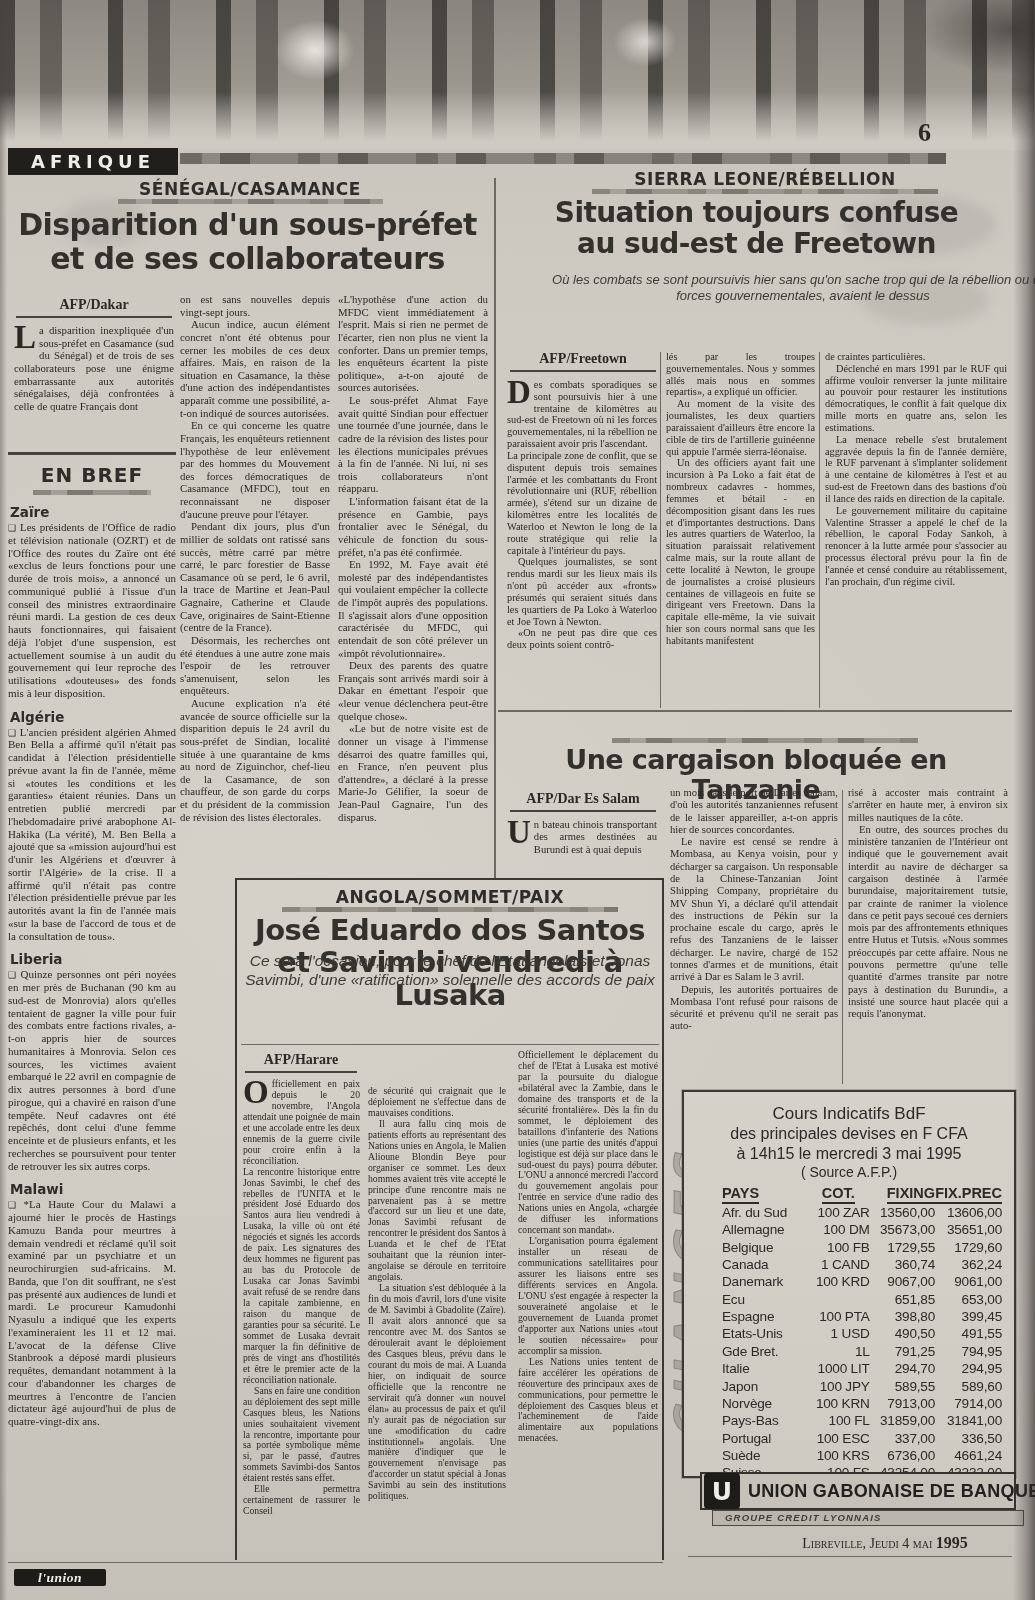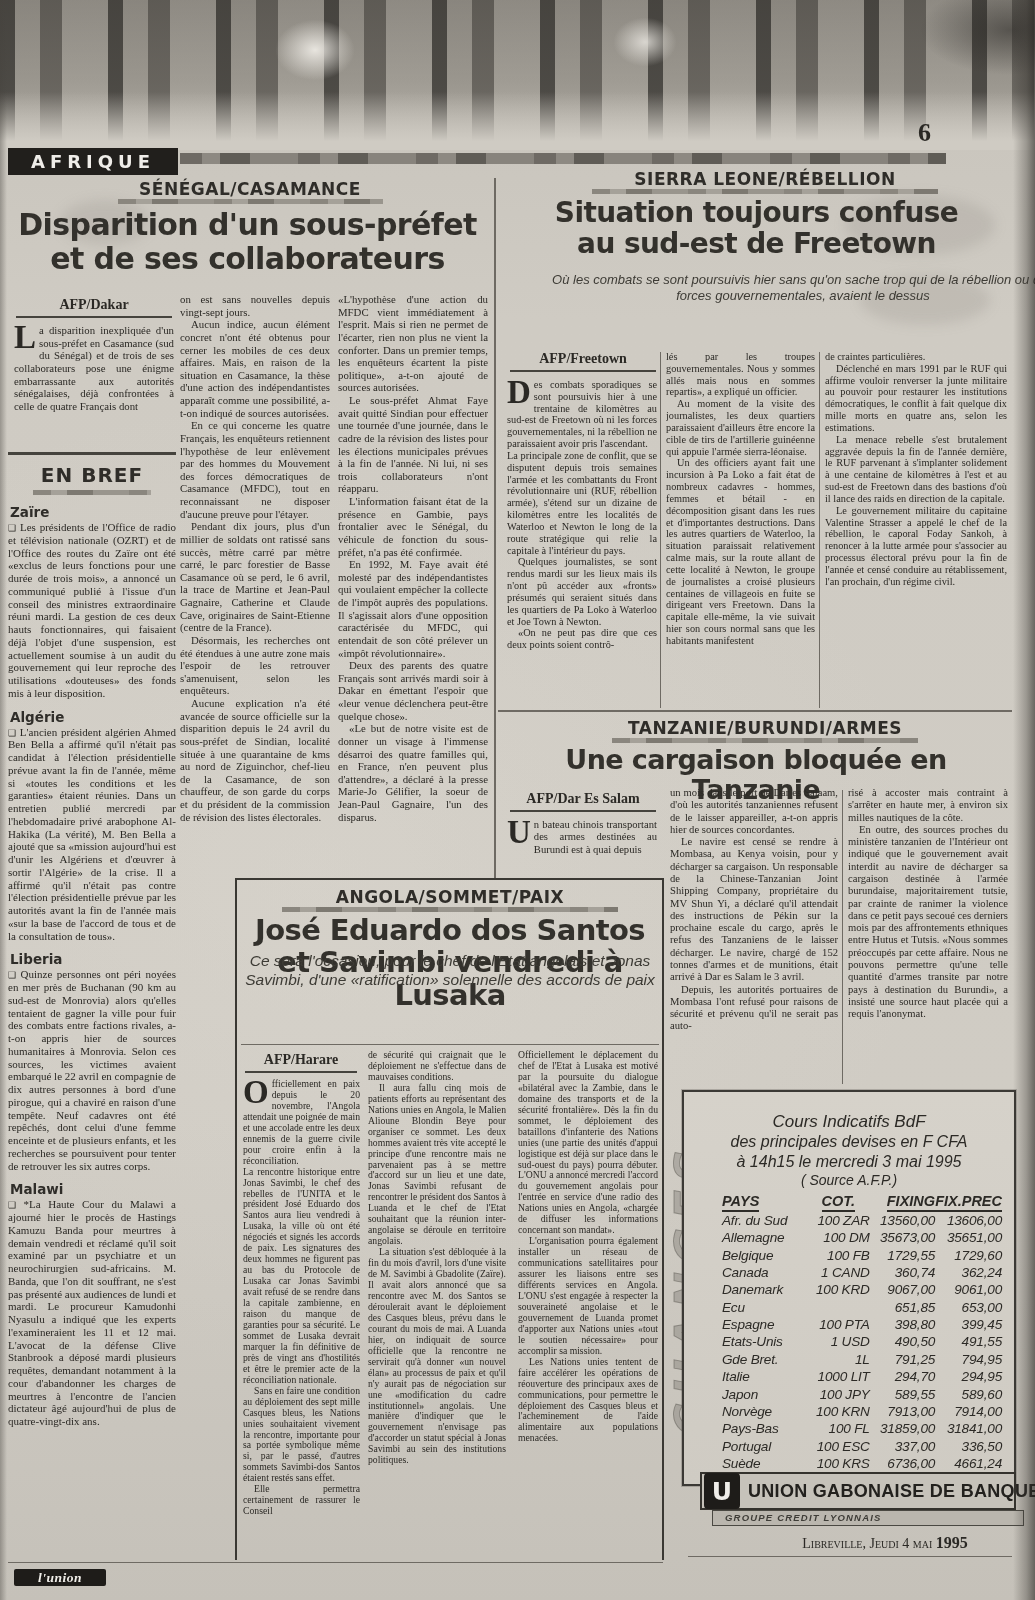--- a/index.html
+++ b/index.html
@@ -50,22 +50,22 @@
   .tz{font-size:10.6px;line-height:1.16;}
   .an{font-size:9.7px;line-height:1.13;}
   
   .brief-box{border-top:3px solid #45433d;overflow:hidden;}
   .brief-title{font-family:"DejaVu Sans",sans-serif;font-weight:bold;font-size:20px;letter-spacing:1px;text-align:center;margin-top:8px;color:#2f2d29;}
   .brief-place{font-family:"DejaVu Sans",sans-serif;font-weight:bold;font-size:13.5px;margin:9px 0 1px 2px;color:#2f2d29;}
   .brief-text{font-size:11px;line-height:1.16;text-align:justify;margin:0;}
   .bullet{font-size:9px;}
   
   .forex-box{border:2px solid #3b3935;box-shadow:0 0 0 1px rgba(59,57,53,0.25);
-    background:linear-gradient(to bottom,#d6d2ca,#cfcbc3);padding:20px 6px 6px 6px;
-    font-family:"Liberation Sans",sans-serif;color:#2c2a26;font-style:italic;}
+    background:linear-gradient(to bottom,#d6d2ca,#cfcbc3);padding:12px 6px 6px 6px;
+    font-family:"Liberation Sans",sans-serif;color:#2c2a26;}
   .ft{text-align:center;line-height:1.2;}
   .ft1{font-size:17px;} .ft2{font-size:16px;} .ft3{font-size:16px;} .ft4{font-size:14px;margin-top:1px;}
   .forex-table{border-collapse:collapse;margin:4px 0 0 32px;width:280px;}
   .forex-table th{font-size:14.5px;font-weight:bold;padding:0 0 3px 0;text-align:left;}
   .forex-table th span{border-bottom:2px solid #2e2c28;padding-bottom:1px;}
   .forex-table th:nth-child(2){text-align:center;}
   .forex-table th:nth-child(3),.forex-table th:nth-child(4){text-align:right;}
   .forex-table td{font-size:13.6px;letter-spacing:-0.2px;padding:1.2px 0;white-space:nowrap;}
   .forex-table td:nth-child(1){text-align:left;width:88px;}
   .forex-table td:nth-child(2){text-align:right;width:64px;}
@@ -182,21 +182,20 @@
     </div>
   <div class="abs vrule" style="left:819px;top:352px;width:1px;height:356px;"></div>
   <div class="abs col sl" style="left:825px;top:351px;width:182px;height:358px;">
       <p>de craintes particulières.</p>
       <p>Déclenché en mars 1991 par le RUF qui affirme vouloir renverser la junte militaire au pouvoir pour restaurer les institutions démocratiques, le conflit à fait quelque dix mille morts en quatre ans, selon les estimations.</p>
       <p>La menace rebelle s'est brutalement aggravée depuis la fin de l'année dernière, le RUF parvenant à s'implanter solidement à une centaine de kilomètres à l'est et au sud-est de Freetown dans des bastions d'où il lance des raids en direction de la capitale.</p>
       <p>Le gouvernement militaire du capitaine Valentine Strasser a appelé le chef de la rébellion, le caporal Foday Sankoh, à renoncer à la lutte armée pour s'associer au processus électoral prévu pour la fin de l'année et censé conduire au rétablissement, l'an prochain, d'un régime civil.</p>
     </div>
 
   <div class="abs hrule" style="left:498px;top:710px;width:514px;height:2px;"></div>
-  <div class="abs kicker" style="left:575px;top:718px;width:380px;font-size:17px;">TANZANIE/BURUNDI/ARMES</div>
   <div class="abs kbar" style="left:612px;top:738px;width:306px;"></div>
   <div class="abs headline" style="left:498px;top:745px;width:516px;font-size:27px;">Une cargaison bloquée en Tanzanie</div>
   <div class="abs byline" style="left:510px;top:791px;width:146px;">AFP/Dar Es Salam</div>
   <div class="abs col tz" style="left:507px;top:819px;width:150px;height:64px;">
     <p class="lead-p"><span class="dc">U</span><span>n bateau chinois transportant des armes destinées au Burundi est à quai depuis</span></p>
   </div>
   <div class="abs col tz" style="left:670px;top:787px;width:168px;height:296px;">
       <p>un mois dans le port de Dar es Salaam, d'où les autorités tanzaniennes refusent de le laisser appareiller, a-t-on appris hier de sources concordantes.</p>
       <p>Le navire est censé se rendre à Mombasa, au Kenya voisin, pour y décharger sa cargaison. Un responsable de la Chinese-Tanzanian Joint Shipping Company, propriétaire du MV Shun Yi, a déclaré qu'il attendait des instructions de Pékin sur la prochaine escale du cargo, après le refus des Tanzaniens de le laisser décharger. Le navire, chargé de 152 tonnes d'armes et de munitions, était arrivé à Dar es Salam le 3 avril.</p>
       <p>Depuis, les autorités portuaires de Mombasa l'ont refusé pour raisons de sécurité et prévenu qu'il ne serait pas auto-</p>
@@ -220,21 +219,21 @@
   <div class="abs hrule" style="left:241px;top:1044px;width:418px;height:1px;"></div>
   <div class="abs byline" style="left:245px;top:1052px;width:112px;">AFP/Harare</div>
   <div class="abs col an" style="left:243px;top:1079px;width:117px;height:478px;">
     <p class="lead-p"><span class="dc">O</span><span>fficiellement en paix depuis le 20 novembre, l'Angola attendait une poignée de main et une accolade entre les deux ennemis de la guerre civile pour croire enfin à la réconciliation.</span></p>
     <div>
         <p>La rencontre historique entre Jonas Savimbi, le chef des rebelles de l'UNITA et le président José Eduardo dos Santos aura lieu vendredi à Lusaka, la ville où ont été négociés et signés les accords de paix. Les signatures des deux hommes ne figurent pas au bas du Protocole de Lusaka car Jonas Savimbi avait refusé de se rendre dans la capitale zambienne, en raison du manque de garanties pour sa sécurité. Le sommet de Lusaka devrait marquer la fin définitive de près de vingt ans d'hostilités et être le premier acte de la réconciliation nationale.</p>
         <p>Sans en faire une condition au déploiement des sept mille Casques bleus, les Nations unies souhaitaient vivement la rencontre, importante pour sa portée symbolique même si, par le passé, d'autres sommets Savimbi-dos Santos étaient restés sans effet.</p>
         <p>Elle permettra certainement de rassurer le Conseil</p>
       </div>
   </div>
-  <div class="abs col an" style="left:368px;top:1050px;width:138px;height:508px;">
+  <div class="abs col an" style="left:368px;top:1086px;width:138px;height:508px;">
       <p>de sécurité qui craignait que le déploiement ne s'effectue dans de mauvaises conditions.</p>
       <p>Il aura fallu cinq mois de patients efforts au représentant des Nations unies en Angola, le Malien Alioune Blondin Beye pour organiser ce sommet. Les deux hommes avaient très vite accepté le principe d'une rencontre mais ne parvenaient pas à se mettre d'accord sur un lieu et une date, Jonas Savimbi refusant de rencontrer le président dos Santos à Luanda et le chef de l'Etat souhaitant que la réunion inter-angolaise se déroule en territoire angolais.</p>
       <p>La situation s'est débloquée à la fin du mois d'avril, lors d'une visite de M. Savimbi à Gbadolite (Zaïre). Il avait alors annoncé que sa rencontre avec M. dos Santos se déroulerait avant le déploiement des Casques bleus, prévu dans le courant du mois de mai. A Luanda hier, on indiquait de source officielle que la rencontre ne servirait qu'à donner «un nouvel élan» au processus de paix et qu'il n'y aurait pas de négociation sur une «modification du cadre institutionnel» angolais. Une manière d'indiquer que le gouvernement n'envisage pas d'accorder un statut spécial à Jonas Savimbi au sein des institutions politiques.</p>
     </div>
   <div class="abs col an" style="left:518px;top:1050px;width:140px;height:508px;">
       <p>Officiellement le déplacement du chef de l'Etat à Lusaka est motivé par la poursuite du dialogue «bilatéral avec la Zambie, dans le domaine des transports et de la sécurité frontalière». Dès la fin du sommet, le déploiement des bataillons d'infanterie des Nations unies (une partie des unités d'appui logistique est déjà sur place dans le sud-ouest du pays) pourra débuter. L'ONU a annoncé mercredi l'accord du gouvernement angolais pour l'entrée en service d'une radio des Nations unies en Angola, «chargée de diffuser les informations concernant son mandat».</p>
       <p>L'organisation pourra également installer un réseau de communications satellitaires pour assurer les liaisons entre ses différents services en Angola. L'ONU s'est engagée à respecter la souveraineté angolaise et le gouvernement de Luanda promet d'apporter aux Nations unies «tout le soutien nécessaire» pour accomplir sa mission.</p>
       <p>Les Nations unies tentent de faire accélérer les opérations de réouverture des principaux axes de communications, pour permettre le déploiement des Casques bleus et l'acheminement de l'aide alimentaire aux populations menacées.</p>
     </div>
 

